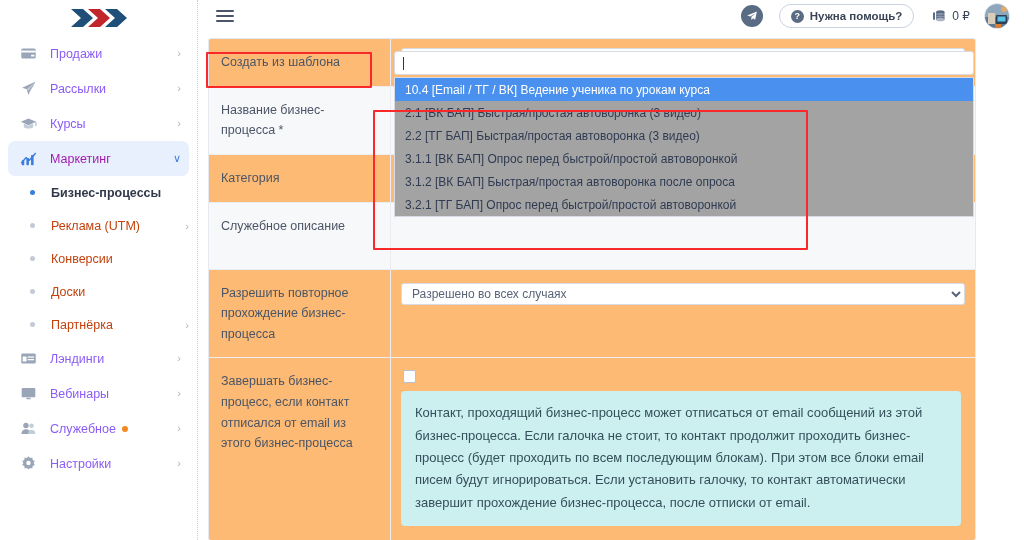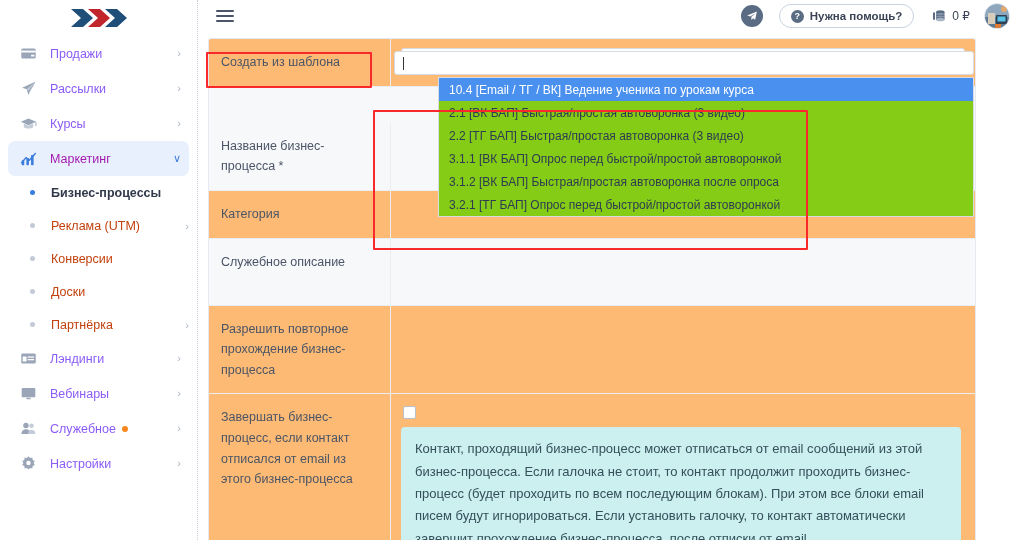--- a/index.html
+++ b/index.html
@@ -166,21 +166,21 @@
     border-right: 1px solid #eaedf2;
   }
   .frow .rcell {
     flex: 1 1 auto;
     padding: 9px 10px 9px 10px;
     position: relative;
   }
   .frow.alt { background: #f7f8fa; }
   .frow.alt .lcell { background: #f7f8fa; }
 
-  .req { color: #4b5566; margin-top: 36px; }
+  .req { color: #4b5566; }
 
   
   .combo-head {
     height: 22px;
     border: 1px solid #d7dce4;
     border-radius: 3px;
     background: #fff;
     display: flex; align-items: center;
     padding: 0 8px;
     font-size: 12px; color: #5a6478;
@@ -202,27 +202,26 @@
     padding: 0 8px;
     position: relative;
   }
   .caret-blink {
     display: inline-block;
     width: 1px; height: 13px;
     background: #333;
   }
   .combo-list {
     margin-top: 2px;
-    background: #84cc16;
+    background: #a3a3a3;
     border: 1px solid #d7dce4;
     border-top: none;
     max-height: 160px;
     overflow: hidden;
     position: relative;
-    margin-left: 44px;
   }
   .opt {
     height: 23px;
     display: flex; align-items: center;
     padding: 0 10px;
     font-size: 12px;
     color: #2f3b52;
     cursor: pointer;
     white-space: nowrap;
   }
@@ -481,20 +480,25 @@
           <div class="rcell" style="min-height:42px;"></div>
         </div>
 
         <div class="frow alt">
           <div class="lcell">Служебное описание</div>
           <div class="rcell" style="min-height:66px;"></div>
         </div>
 
         <div class="frow">
           <div class="lcell">Разрешить повторное прохождение бизнес-процесса</div>
+          <div class="rcell" style="padding-top:13px;">
+            <select class="native-select">
+              <option>Разрешено во всех случаях</option>
+            </select>
+          </div>
         </div>
 
         <div class="frow">
           <div class="lcell">Завершать бизнес-процесс, если контакт отписался от email из этого бизнес-процесса</div>
           <div class="rcell" style="padding:10px 14px 14px 10px;">
             <span class="cbx"></span>
             <div class="info-box">Контакт, проходящий бизнес-процесс может отписаться от email сообщений из этой бизнес-процесса. Если галочка не стоит, то контакт продолжит проходить бизнес-процесс (будет проходить по всем последующим блокам). При этом все блоки email писем будут игнорироваться. Если установить галочку, то контакт автоматически завершит прохождение бизнес-процесса, после отписки от email.</div>
           </div>
         </div>
 

